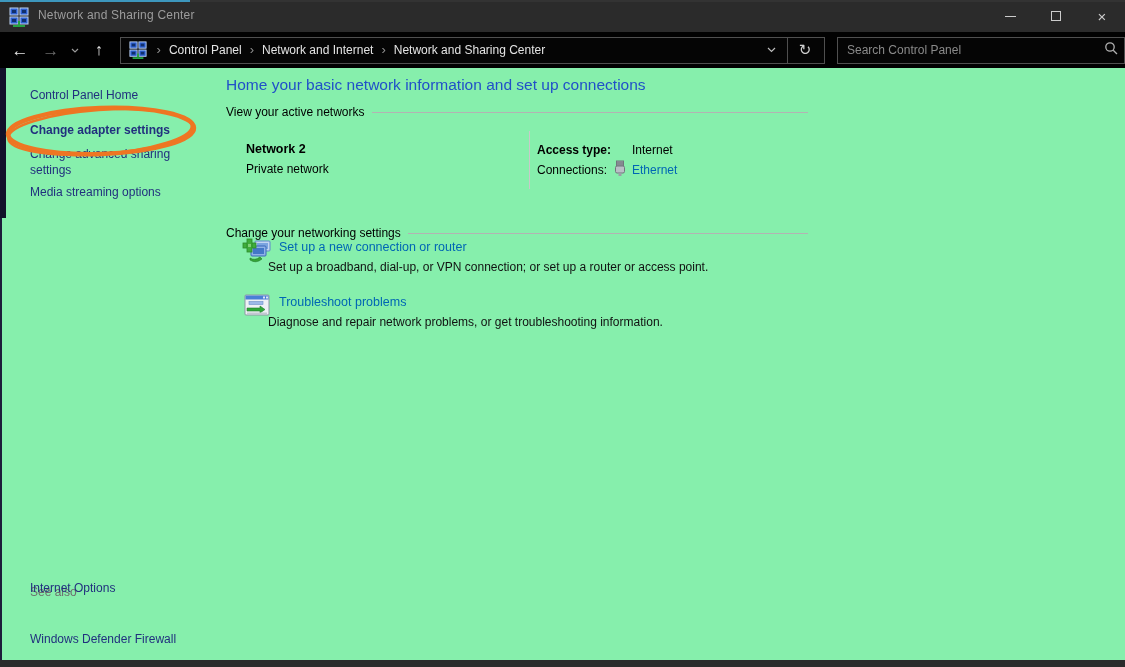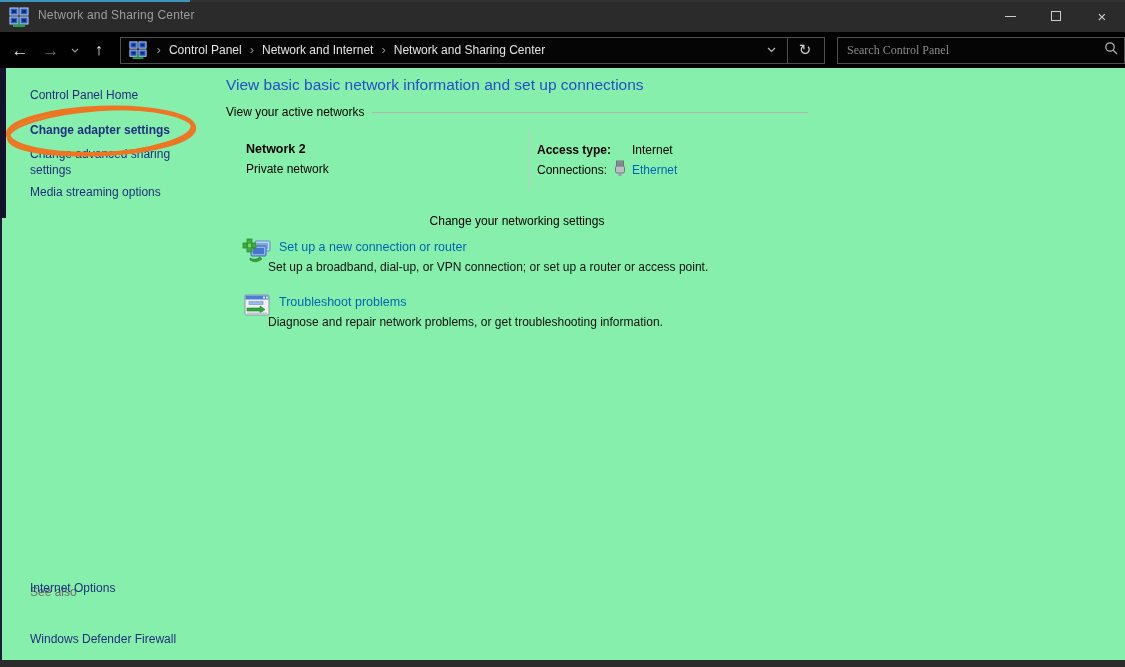--- a/index.html
+++ b/index.html
@@ -37,21 +37,21 @@
   .crumb-sep { color:#8f8f8f; font-size:13px; padding:0 8px 2px 8px; }
   .crumb { color:#e4e4e4; font-size:12px; white-space:nowrap; cursor:default; }
   .addr-spacer { flex:1; }
   .addr-divider { width:1px; height:25px; background:#4f4f4f; margin:0 2px; }
   .addr-chev { width:28px; height:25px; background:transparent; border:none; display:flex; align-items:center; justify-content:center; }
   .addr-refresh { width:30px; height:25px; background:transparent; border:none; color:#cfcfcf; font-size:15px; }
 
   .searchbox { width:289px; height:27px; border:1px solid #4f4f4f; background:#050505; margin-left:12px;
                display:flex; align-items:center; padding:0 6px 0 9px; }
   .searchbox input { flex:1; background:transparent; border:none; outline:none; color:#d8d8d8;
-                     font-size:12px; font-family:Liberation Serif, serif; }
+                     font-size:12px; font-family:Liberation Sans, sans-serif; }
   .searchbox input::placeholder { color:#8a8a8a; opacity:1; }
   .search-icon { flex:0 0 auto; }
 
   
   .body { position:absolute; left:0; top:68px; width:1125px; height:592px; background:#86efac; border-left:2px solid #1c1c3a; }
   .edge-artifact { position:absolute; left:-2px; top:0; width:6px; height:150px; background:#12122a; }
 
   .sidebar { position:absolute; left:0; top:0; width:212px; height:592px; }
   .side-link { position:absolute; left:28px; color:#21307e; font-size:12px; line-height:16px; cursor:pointer; }
   .side-link.home { top:19px; }
@@ -63,21 +63,21 @@
   .side-link.firewall { top:563px; }
   .annotation-ellipse { position:absolute; left:0; top:30px; pointer-events:none; }
 
   .main { position:absolute; left:224px; top:0; width:590px; height:592px; }
   .page-heading { position:absolute; left:0; top:8px; font-size:15.5px; color:#2150c8; font-weight:400; }
 
   .section-row { position:absolute; left:0; width:582px; display:flex; align-items:center; }
   .section-row .lbl { font-size:12px; color:#000; white-space:nowrap; }
   .section-row .rule { flex:1; height:1px; background:#b3b3b3; margin-left:7px; margin-top:1px; }
   .sec-active { top:37px; }
-  .sec-settings { top:146px;flex-direction:column; }
+  .sec-settings { top:158px; }
 
   .net-name { position:absolute; left:20px; top:74px; font-size:12.5px; font-weight:bold; color:#000; }
   .net-type { position:absolute; left:20px; top:94px; font-size:12px; color:#000; }
   .net-divider { position:absolute; left:303px; top:63px; height:58px; width:1px; background:#c9c9c9; }
   .det-label1 { position:absolute; left:311px; top:75px; font-size:12px; color:#000;font-weight:bold; }
   .det-value1 { position:absolute; left:406px; top:75px; font-size:12px; color:#000; }
   .det-label2 { position:absolute; left:311px; top:95px; font-size:12px; color:#000; }
   .eth-icon { position:absolute; left:388px; top:92px; }
   .det-value2 { position:absolute; left:406px; top:95px; font-size:12px; color:#0066b4; cursor:pointer; }
 
@@ -195,21 +195,21 @@
       <div class="side-head">See also</div>
       <div class="side-link inetopt">Internet Options</div>
       <div class="side-link firewall">Windows Defender Firewall</div>
       <svg class="annotation-ellipse" width="210" height="70" viewBox="0 0 210 70">
         <ellipse cx="99" cy="33" rx="93" ry="23" fill="none" stroke="#ee7623" stroke-width="4.5" transform="rotate(-2 99 33)"></ellipse>
         <ellipse cx="98" cy="34" rx="92" ry="22" fill="none" stroke="#ee7623" stroke-width="2.5" transform="rotate(-4 98 34)"></ellipse>
       </svg>
     </aside>
 
     <main class="main">
-      <h1 class="page-heading">View basic basic network information and set up connections</h1>
+      <h1 class="page-heading">Home your basic network information and set up connections</h1>
 
       <div class="section-row sec-active">
         <span class="lbl">View your active networks</span>
         <span class="rule"></span>
       </div>
 
       <div class="net-name">Network 2</div>
       <div class="net-type">Private network</div>
       <span class="net-divider"></span>
       <div class="det-label1">Access type:</div>

